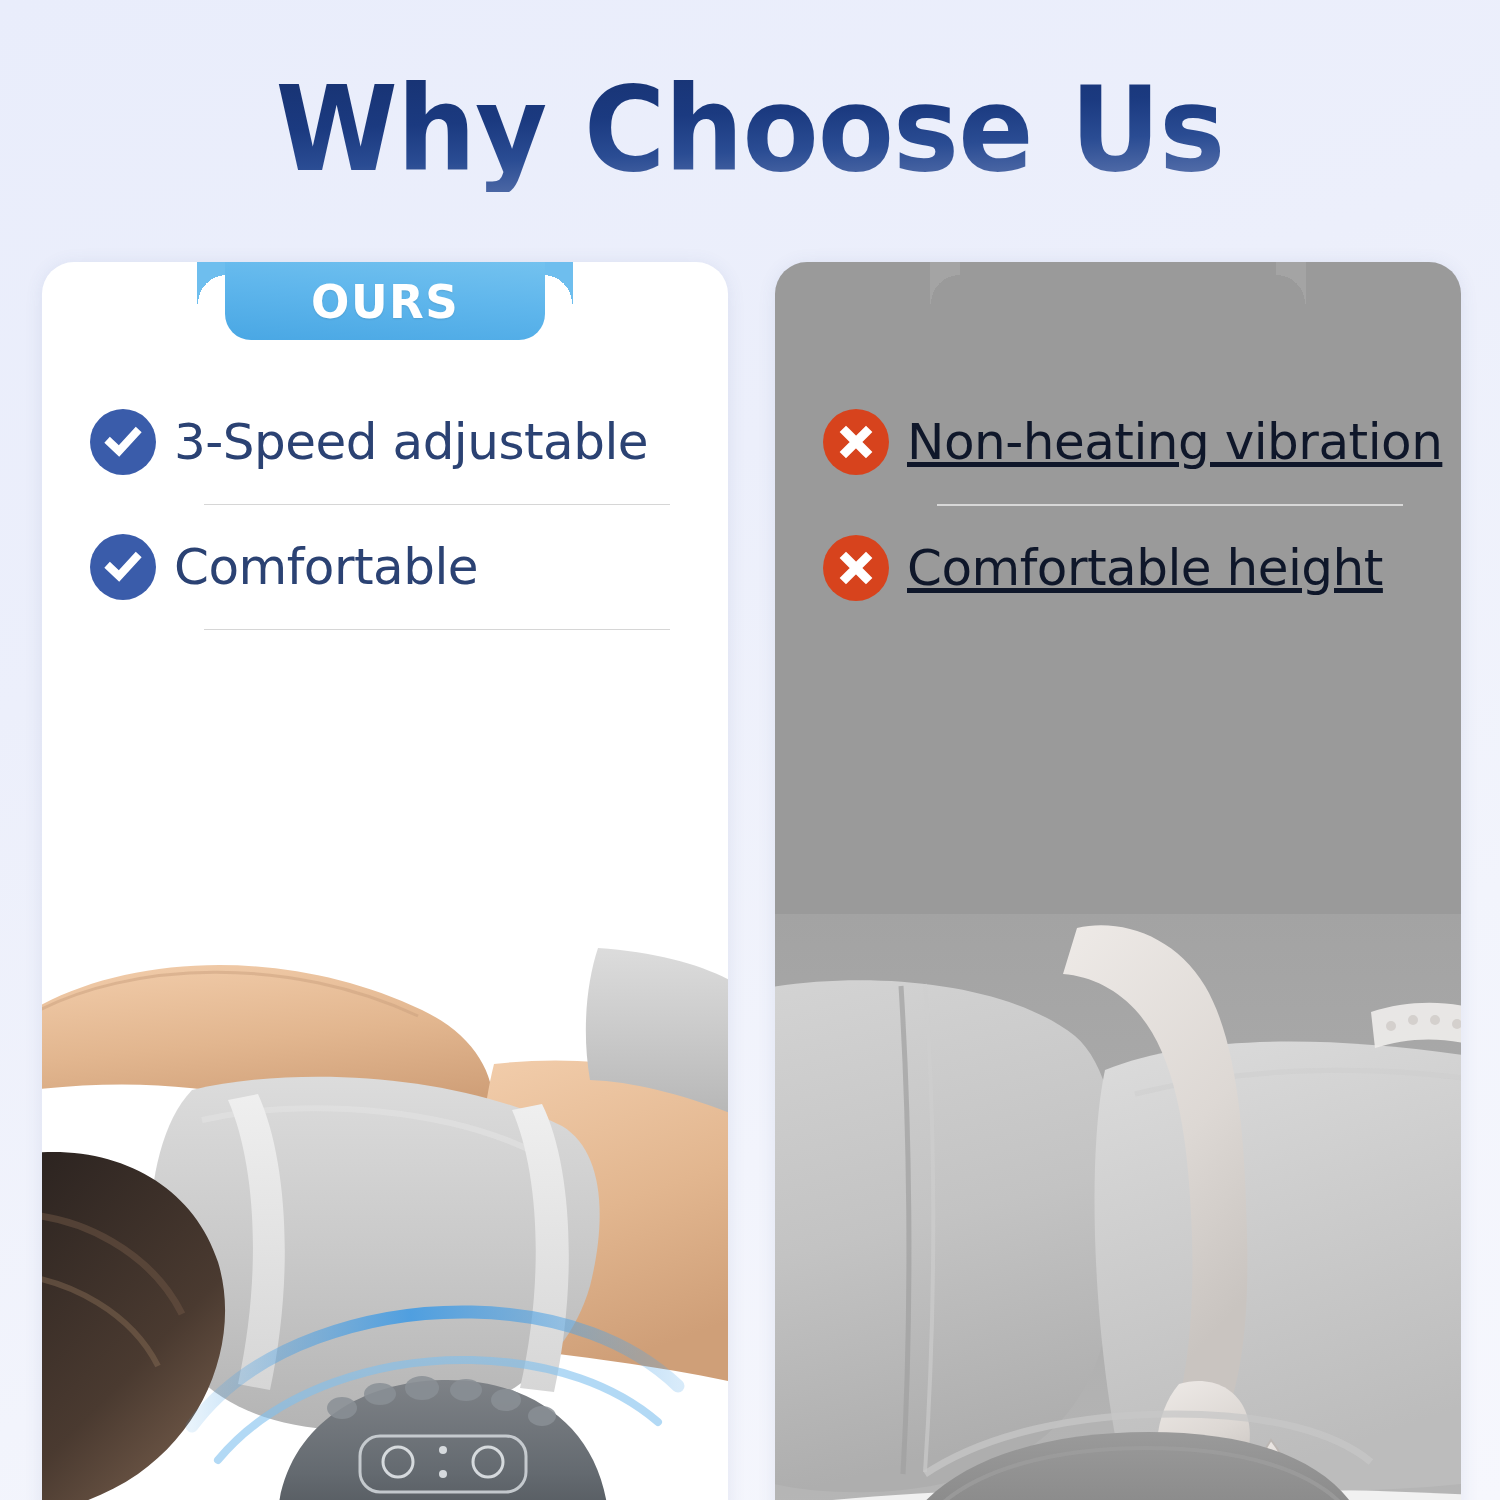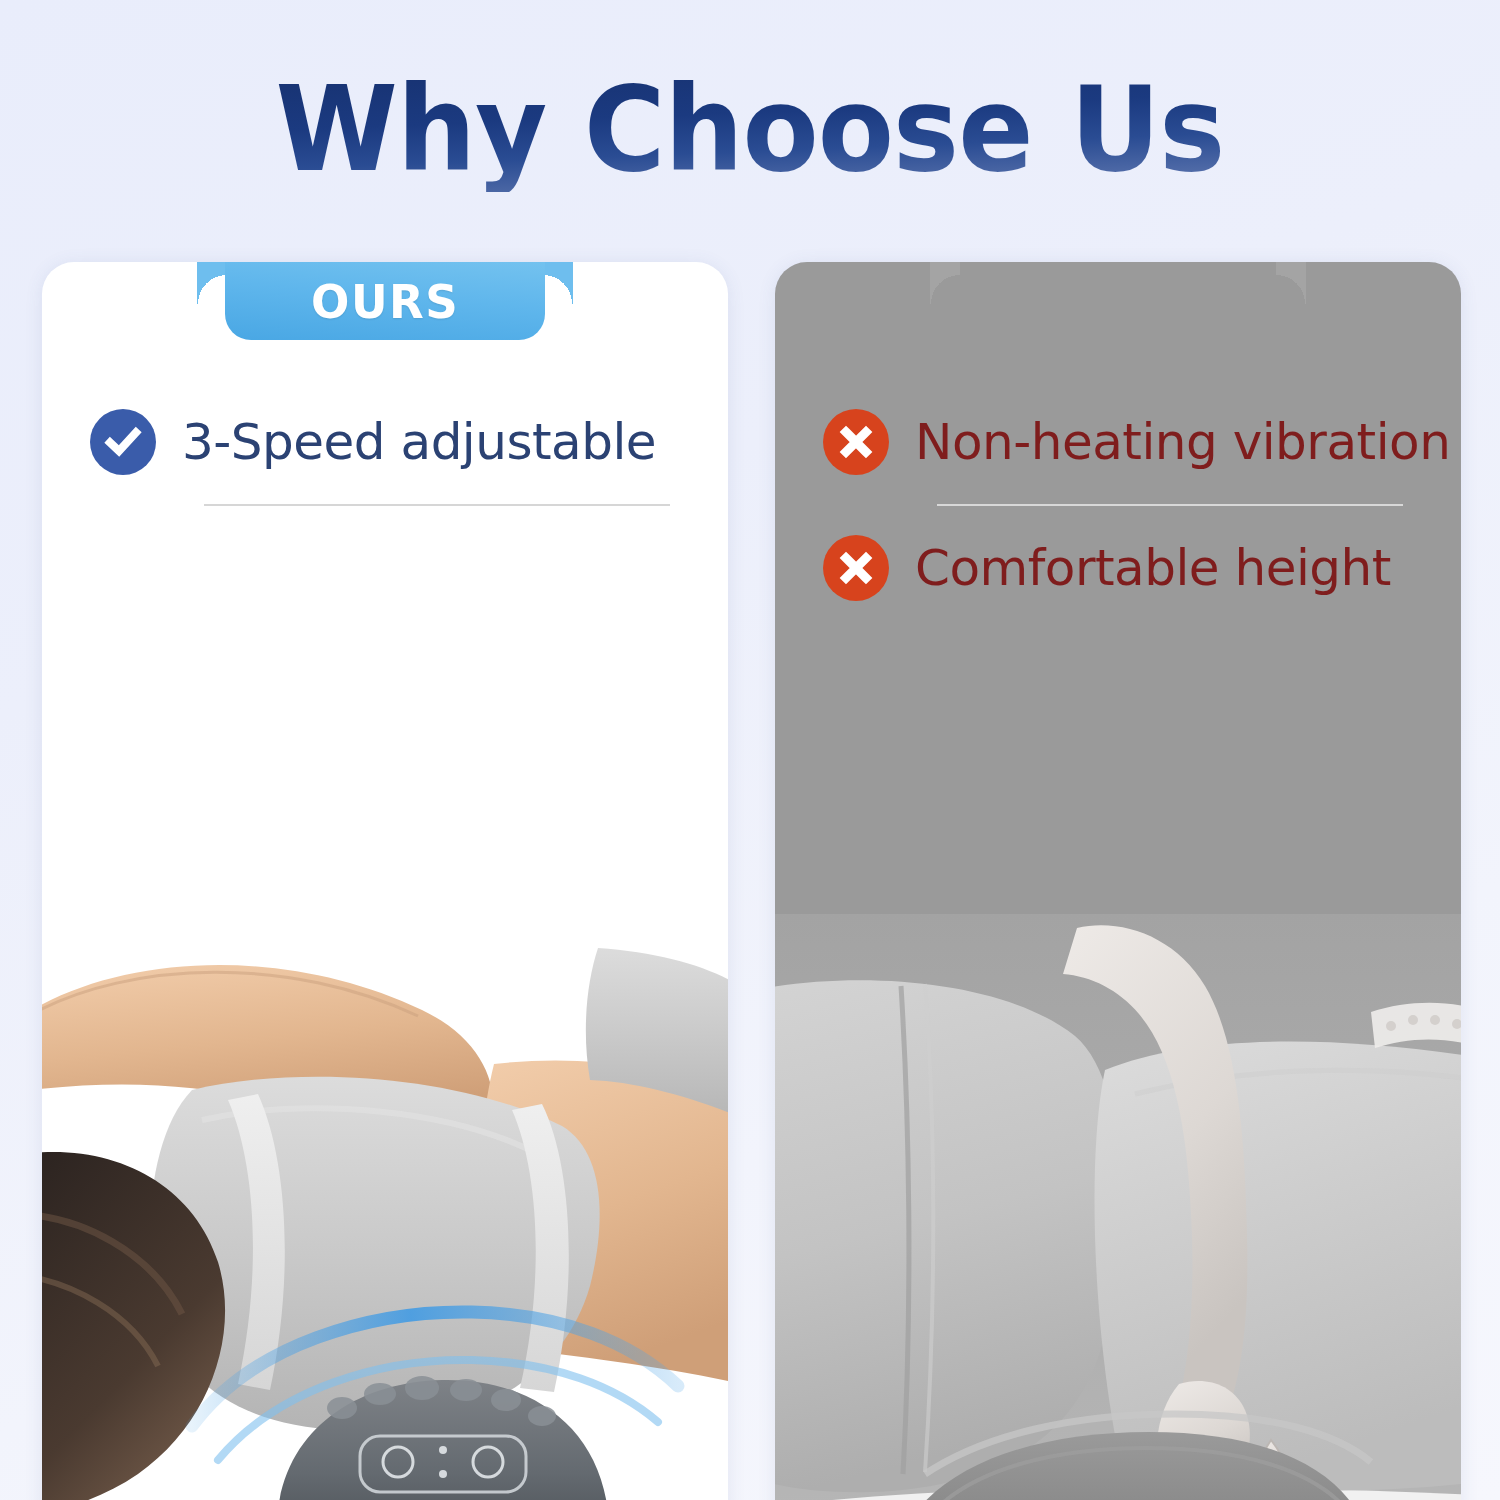--- a/index.html
+++ b/index.html
@@ -80,21 +80,21 @@
     color:#ffffff; transform:scaleX(0.96);
   }
   .tab-label.soft{ text-shadow:0 1px 2px rgba(0,0,0,.10); }
 
   
   .feature-list{
     position:absolute; top:118px; left:0; width:100%;
     padding:0 34px;
   }
   .feature-row{
-    display:flex; align-items:center; gap:26px;
+    display:flex; align-items:center; gap:18px;
     height:124px; padding-left:14px;
   }
   .sep{
     height:1px; margin-left:128px; margin-right:24px;
     background:rgba(120,120,120,.30);
   }
   .card-others .sep{ background:rgba(255,255,255,.62); }
 
   .badge{
     flex:0 0 auto; width:66px; height:66px; border-radius:50%;
@@ -107,21 +107,21 @@
 
   .feature-text{
     font-family:"DejaVu Sans", sans-serif;
     font-weight:400;
     font-size:50px;
     line-height:1.06;
     letter-spacing:-0.5px;
     white-space:nowrap;
   }
   .card-ours .feature-text{ color:#2b4273; }
-  .card-others .feature-text{ color:#7f1d1d; }
+  .card-others .feature-text{ color:#0f172a;text-decoration:underline; }
 
   
   .photo{
     position:absolute; left:0; right:0; bottom:0; height:672px;
     overflow:hidden;
   }
   .photo svg{ display:block; width:100%; height:100%; }
 </style>
 </head>
 <body>
@@ -146,20 +146,28 @@
         <span class="badge badge-check">
           <svg width="40" height="40" viewBox="0 0 40 40" aria-hidden="true">
             <path d="M7 20.5 L16 29 L33 10.5" fill="none" stroke="#ffffff" stroke-width="8" stroke-linecap="square" stroke-linejoin="miter"></path>
           </svg>
         </span>
         <span class="feature-text">3-Speed adjustable</span>
       </div>
 
       <div class="sep"></div>
 
+      <div class="feature-row">
+        <span class="badge badge-check">
+          <svg width="40" height="40" viewBox="0 0 40 40" aria-hidden="true">
+            <path d="M7 20.5 L16 29 L33 10.5" fill="none" stroke="#ffffff" stroke-width="8" stroke-linecap="square" stroke-linejoin="miter"></path>
+          </svg>
+        </span>
+        <span class="feature-text">Comfortable</span>
+      </div>
 
       <div class="sep"></div>
 
 
     </div>
 
     <div class="photo">
       <svg viewBox="0 0 686 672" preserveAspectRatio="xMidYMid slice" aria-hidden="true">
         <defs>
           <linearGradient id="skinA" x1="0" y1="0" x2="0.3" y2="1">

